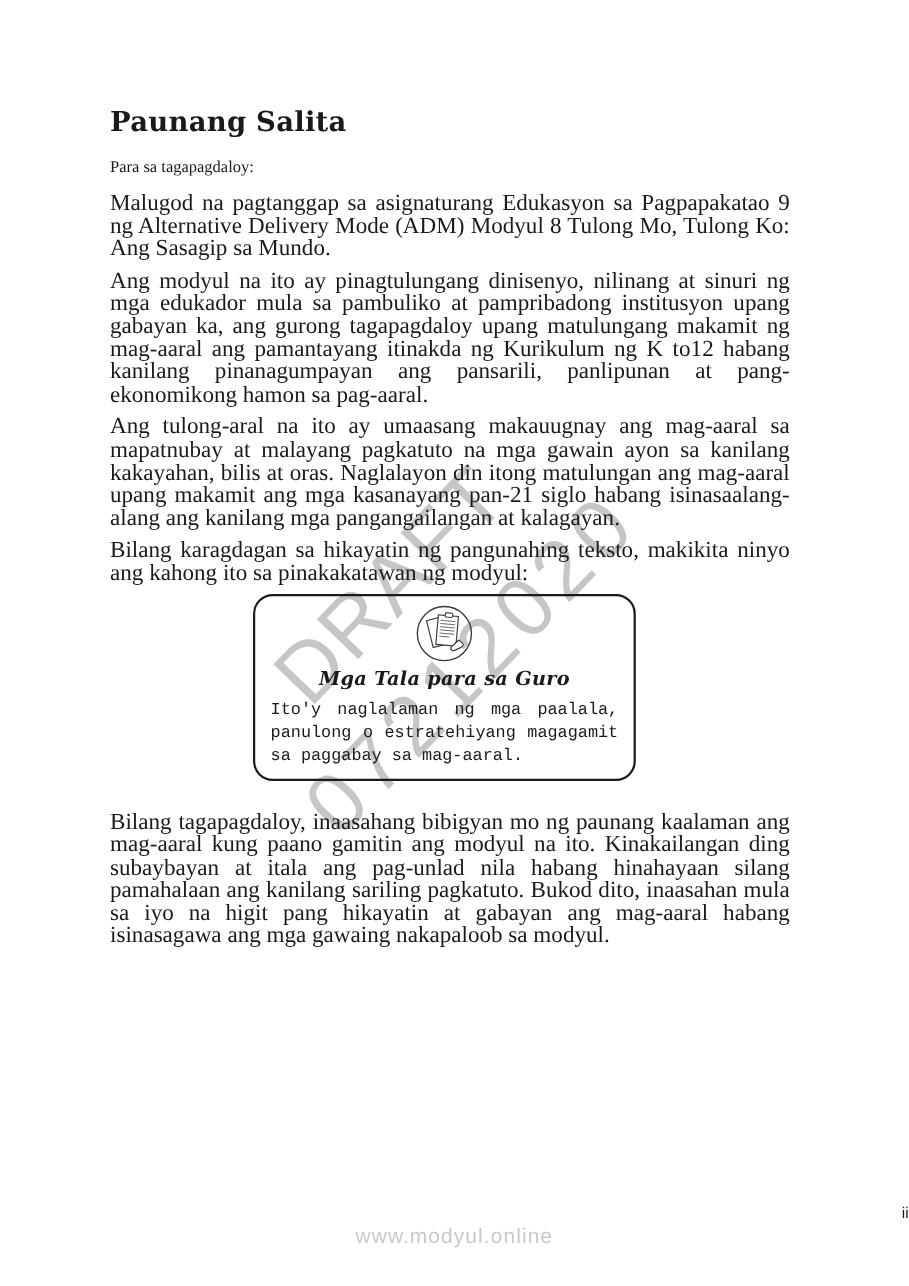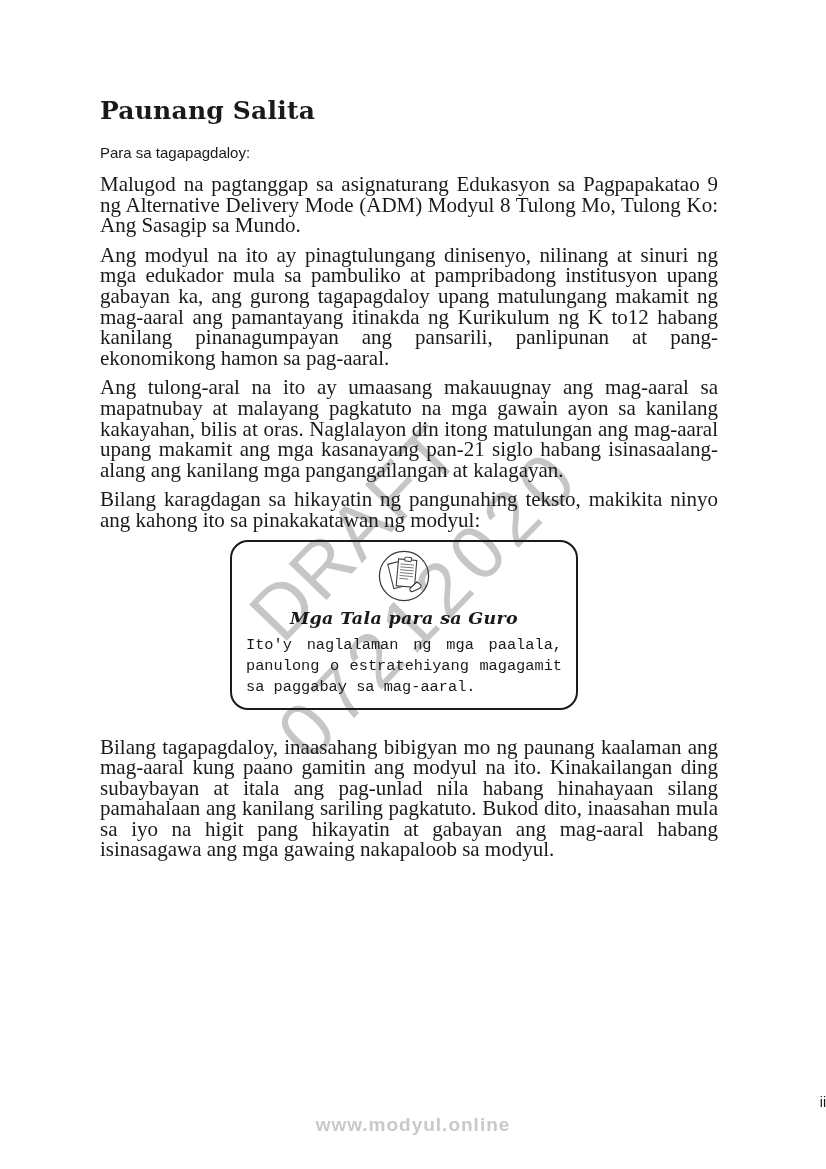--- a/index.html
+++ b/index.html
@@ -37,21 +37,21 @@
     padding: 96px 108px 0 100px;
   }
   h1.doc-title {
     font-family: "DejaVu Serif", serif;
     font-size: 25px;
     font-weight: bold;
     margin: 0 0 19px 0;
     letter-spacing: 0.2px;
   }
   .salutation {
-    font-family: Liberation Sans, sans-serif;
+    font-family: Liberation Serif, serif;
     font-size: 15px;
     margin: 16px 0 13px 0;
   }
   p.para {
     font-size: 21px;
     line-height: 20.6px;
     text-align: justify;
     margin: 0 0 9px 0;
   }
   
@@ -95,21 +95,20 @@
   .site-watermark {
     position: absolute;
     top: 1114px;
     left: 0;
     width: 100%;
     text-align: center;
     font-family: "Liberation Sans", sans-serif;
     font-size: 19px;
     letter-spacing: 1px;
     z-index: 1;
-    font-weight: bold;
   }
 </style>
 </head>
 <body>
 
 <div class="page">
 
   <div class="watermark" style="color: rgb(198, 198, 198);">
     <div class="wm-line1">DRAFT</div>
     <div class="wm-line2">07212020</div>

